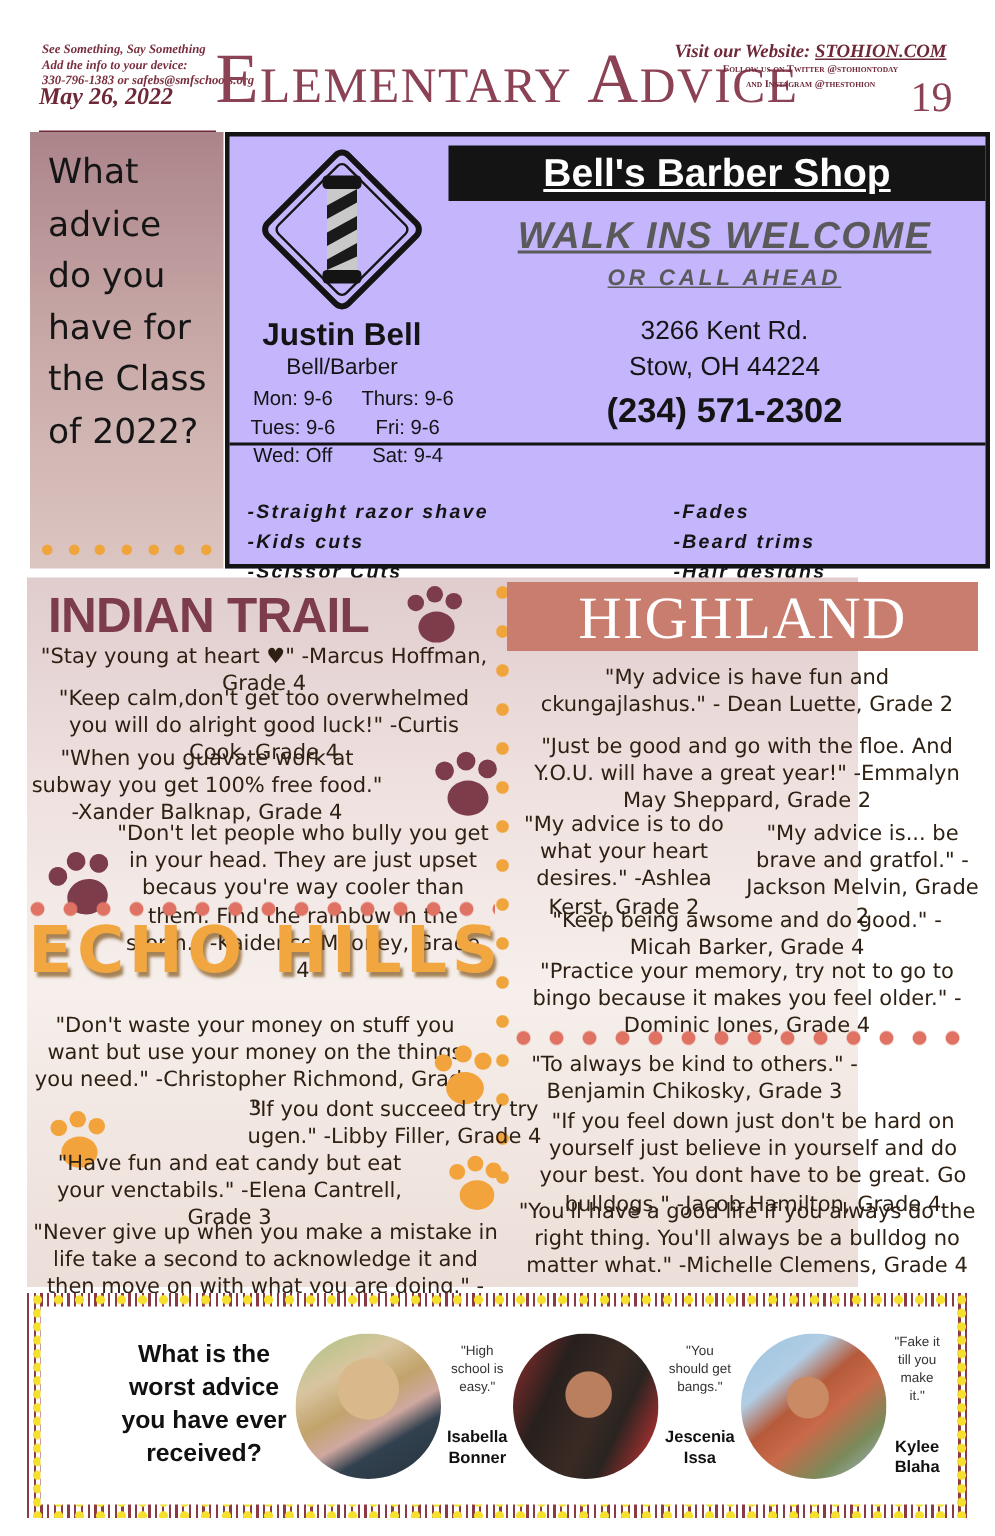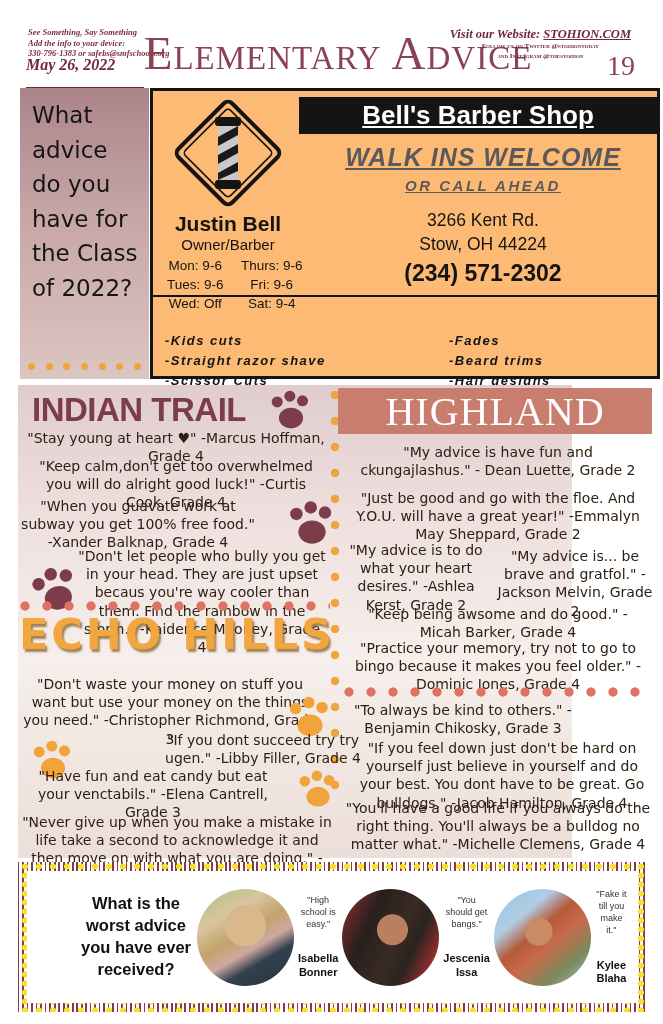--- a/index.html
+++ b/index.html
@@ -28,21 +28,21 @@
   .q-strip{position:absolute;left:20px;top:88px;width:129px;height:291px;
            background:linear-gradient(180deg,#ab848a 0%,#c7a7a6 45%,#dcc6c2 100%);
            box-sizing:border-box;padding:10px 0 0 12px;}
   .q-text{width:108px;font-size:23px;line-height:1.5;color:#151515;
           font-family:"DejaVu Sans",sans-serif;font-weight:500;}
   .q-dots{position:absolute;left:8px;right:8px;bottom:9px;display:flex;justify-content:space-between;}
   .q-dots i{width:7px;height:7px;border-radius:50%;background:#f0a43c;}
 
   
   .ad{position:absolute;left:150px;top:88px;width:510px;height:291px;box-sizing:border-box;
-      background:#fdba74;border:3px solid #141414;}
+      background:#c4b5fd;border:3px solid #141414;}
   .ad-banner{position:absolute;left:146px;right:0;top:6px;height:37px;background:#141414;
              display:flex;align-items:center;justify-content:center;}
   .ad-banner span{color:#fff;font-weight:bold;font-size:26px;text-decoration:underline;
                   font-family:"Liberation Sans",sans-serif;}
   .logo{position:absolute;left:6px;top:6px;}
   .owner{position:absolute;left:0;top:121px;width:150px;text-align:center;
          font-weight:bold;font-size:21px;color:#141414;}
   .owner-title{position:absolute;left:0;top:145px;width:150px;text-align:center;
                font-size:15px;color:#141414;}
   .hours{position:absolute;left:8px;top:166px;width:145px;display:flex;gap:8px;
@@ -159,21 +159,21 @@
         <rect x="56" y="83" width="26" height="9" rx="3" fill="#141414"></rect>
         <rect x="59" y="29" width="20" height="54" fill="#c9c9c9"></rect>
         <g>
           <polygon points="59,40 79,29 79,38 59,49" fill="#1a1a1a"></polygon>
           <polygon points="59,58 79,47 79,56 59,67" fill="#1a1a1a"></polygon>
           <polygon points="59,76 79,65 79,74 59,83" fill="#1a1a1a"></polygon>
         </g>
       </svg>
     </div>
     <div class="owner">Justin Bell</div>
-    <div class="owner-title">Owner/Barber</div>
+    <div class="owner-title">Bell/Barber</div>
     <div class="hours">
       <div>
         <div>Mon: 9-6</div>
         <div>Tues: 9-6</div>
         <div>Wed: Off</div>
       </div>
       <div>
         <div>Thurs: 9-6</div>
         <div>Fri: 9-6</div>
         <div>Sat: 9-4</div>
@@ -183,22 +183,22 @@
       <div class="walkins">WALK INS WELCOME</div>
       <div class="callahead">OR CALL AHEAD</div>
       <div class="addr">
         <div>3266 Kent Rd.</div>
         <div>Stow, OH 44224</div>
       </div>
       <div class="phone">(234) 571-2302</div>
     </div>
     <div class="ad-divider"></div>
     <div class="svc l">
+      <div>-Straight razor shave</div>
       <div>-Kids cuts</div>
-      <div>-Straight razor shave</div>
       <div>-Scissor Cuts</div>
     </div>
     <div class="svc r">
       <div>-Fades</div>
       <div>-Beard trims</div>
       <div>-Hair designs</div>
     </div>
   </div>
 
   <div class="quotes">

